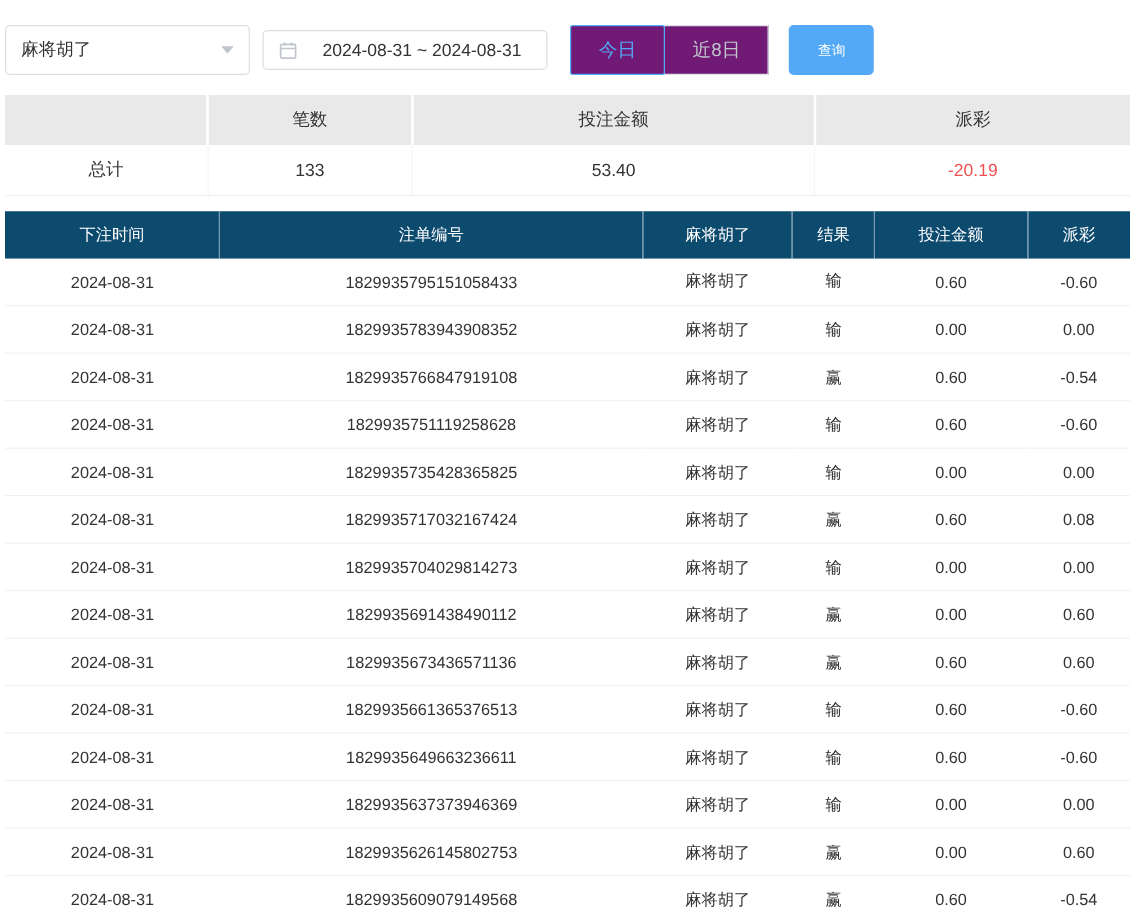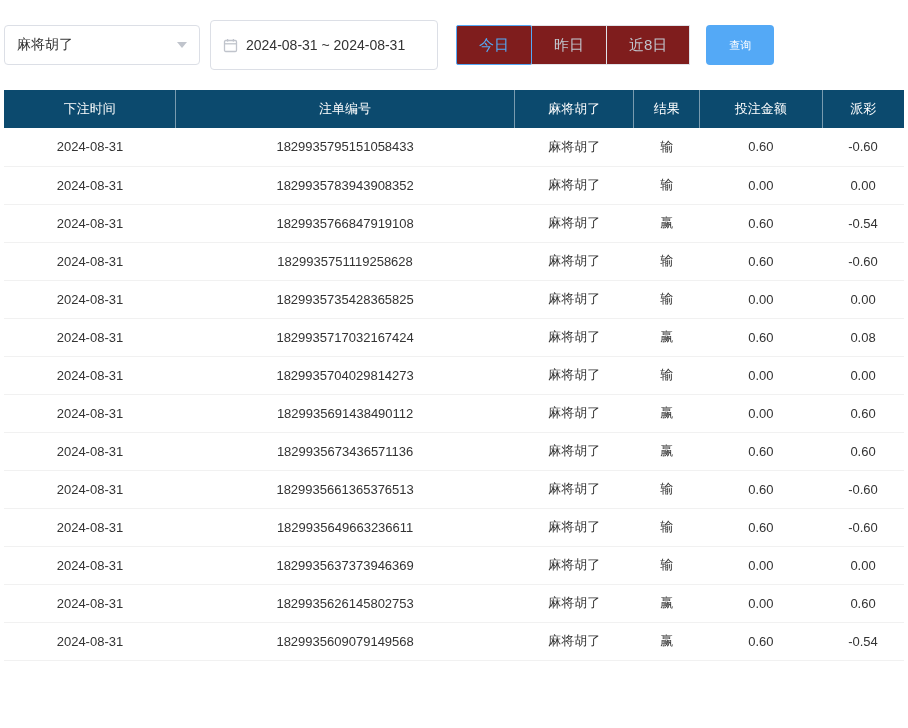--- a/index.html
+++ b/index.html
@@ -20,29 +20,29 @@
     border: 1px solid #dcdfe6; border-radius: 4px;
     display: flex; align-items: center; justify-content: space-between;
     padding: 0 12px; background: #fff; cursor: pointer;
   }
   .caret {
     width: 0; height: 0;
     border-left: 5px solid transparent; border-right: 5px solid transparent;
     border-top: 6px solid #c0c4cc;
   }
   .date-picker {
-    height: 50px; margin-left: 10px;
+    height: 32px; margin-left: 10px;
     border: 1px solid #dcdfe6; border-radius: 4px;
-    display: flex; align-items: center; gap: 8px;
+    display: flex; align-items: center; gap: 20px;
     padding: 0 12px; background: #fff; cursor: pointer; min-width: 228px;
   }
   .btn-group { display: flex; margin-left: 18px; }
   .btn {
     height: 40px; padding: 0 22px;
-    background: #7f1d1d; border: 1px solid #e0e3e9;
+    background: #701a75; border: 1px solid #e0e3e9;
     color: #c0c4cc; font-size: 15px; cursor: pointer;
     font-family: inherit;
   }
   .btn + .btn { margin-left: -1px; }
   .btn.active {
     color: #54a9f6; border-color: #54a9f6; position: relative; z-index: 1;
     border-radius: 2px;
   }
   .query-btn {
     height: 40px; padding: 0 23px; margin-left: 16px;
@@ -99,27 +99,50 @@
           <line x1="1.5" y1="5.8" x2="13.5" y2="5.8" stroke="#c0c4cc" stroke-width="1.3"></line>
           <line x1="4.6" y1="1" x2="4.6" y2="3.6" stroke="#c0c4cc" stroke-width="1.3"></line>
           <line x1="10.4" y1="1" x2="10.4" y2="3.6" stroke="#c0c4cc" stroke-width="1.3"></line>
         </svg>
       </span>
       <span>2024-08-31 ~ 2024-08-31</span>
     </div>
 
     <div class="btn-group">
       <button class="btn active">今日</button>
-      <button class="btn">昨日</button>
       <button class="btn">近8日</button>
     </div>
 
     <button class="query-btn">查询</button>
   </div>
 
+  <table class="summary-table">
+    <colgroup>
+      <col style="width:18%">
+        <col style="width:18.2%">
+        <col style="width:35.8%">
+        <col style="width:28%">
+    </colgroup>
+    <thead>
+      <tr>
+        <th></th>
+        <th>笔数</th>
+        <th>投注金额</th>
+        <th>派彩</th>
+      </tr>
+    </thead>
+    <tbody>
+      <tr>
+        <td>总计</td>
+        <td>133</td>
+        <td>53.40</td>
+        <td class="neg">-20.19</td>
+      </tr>
+    </tbody>
+  </table>
 
   <table class="records-table">
     <colgroup>
       <col style="width:19.1%">
         <col style="width:37.6%">
         <col style="width:13.3%">
         <col style="width:7.3%">
         <col style="width:13.6%">
         <col style="width:9.1%">
     </colgroup>

